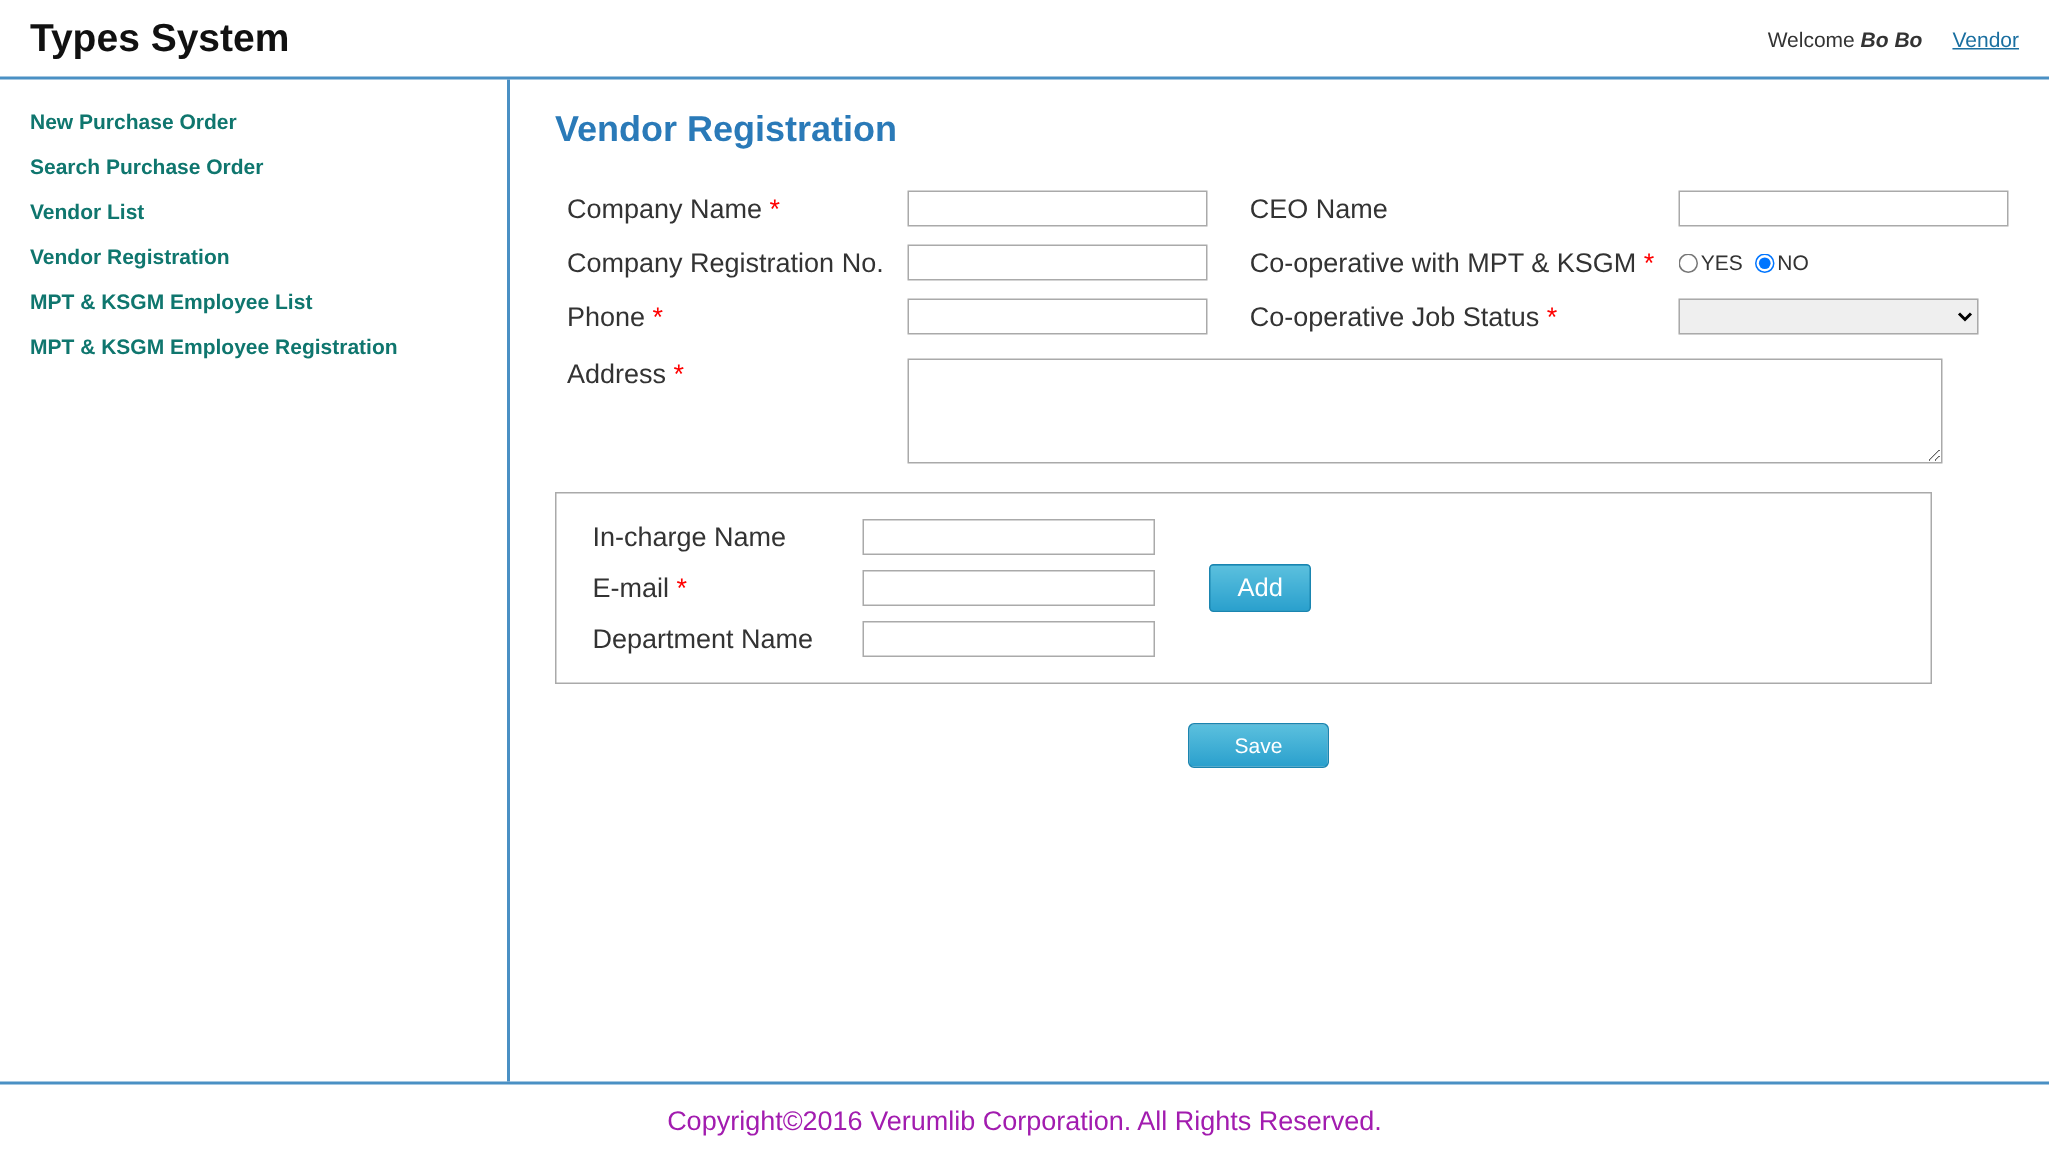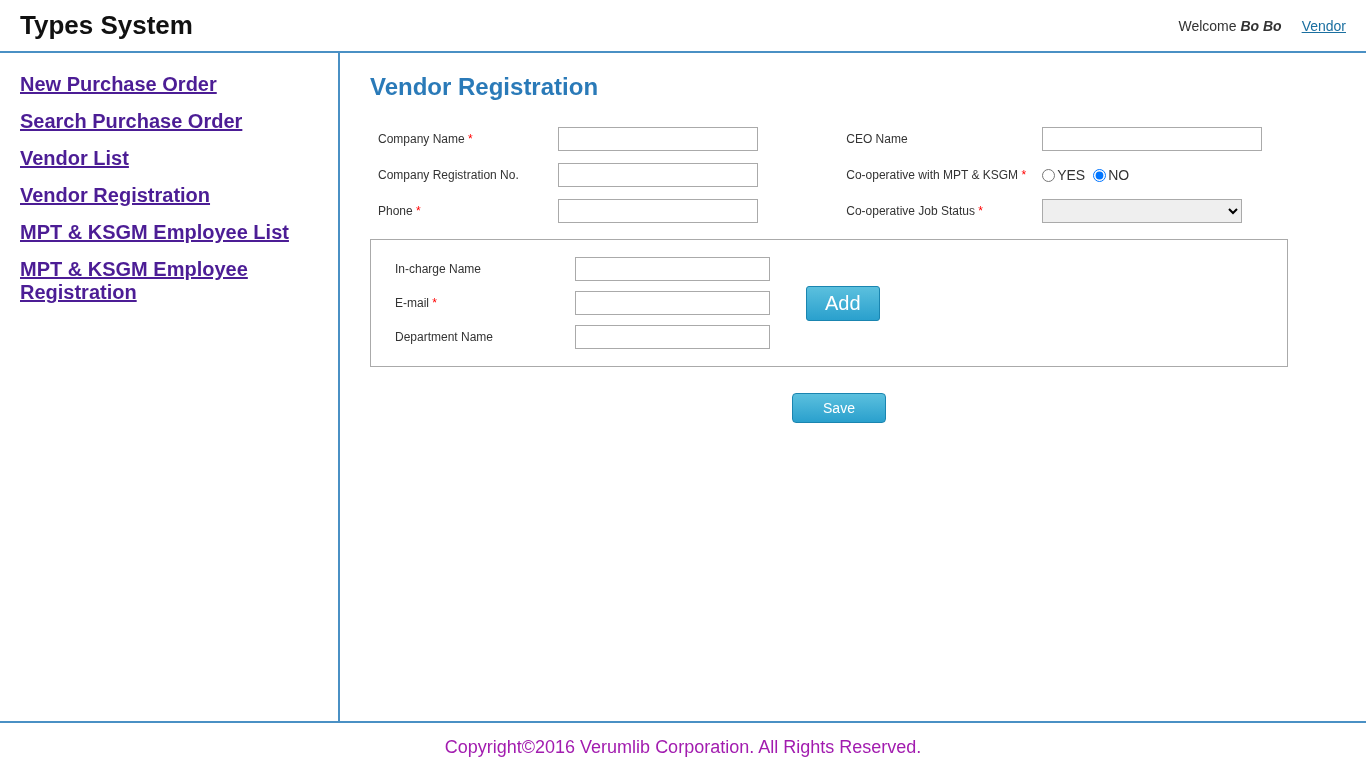--- a/index.html
+++ b/index.html
@@ -62,26 +62,25 @@
     
     .sidebar {
       width: 340px;
       min-width: 340px;
       padding: 20px 20px;
       border-right: 2px solid #4a90c4;
     }
 
     .sidebar-link {
       display: block;
-      color: #4c1d95;
-      text-decoration: underline;
+      color: #0f766e;
       font-weight: bold;
       margin-bottom: 14px;
       cursor: pointer;
-      font-size: 20px;
+      font-size: 14px;
     }
 
     
     .main-content {
       flex: 1;
       padding: 20px 30px;
     }
 
     .page-title {
       font-size: 24px;
@@ -98,21 +97,21 @@
     }
 
     .form-table td {
       padding: 6px 8px;
       vertical-align: middle;
     }
 
     .field-label {
       white-space: nowrap;
       color: #333;
-      font-size: 12px;
+      font-size: 18px;
       width: 180px;
     }
 
     .required {
       color: red;
     }
 
     .form-input {
       width: 200px;
       height: 24px;
@@ -182,21 +181,21 @@
       padding: 2px 4px;
       font-size: 13px;
     }
 
     .btn-add {
       background: linear-gradient(to bottom, #5bc0de, #2aa0cd);
       color: white;
       border: 1px solid #1a85b0;
       padding: 5px 18px;
       cursor: pointer;
-      font-size: 20px;
+      font-size: 17px;
       border-radius: 3px;
       margin-left: 12px;
     }
 
     .btn-save {
       background: linear-gradient(to bottom, #5bc0de, #2aa0cd);
       color: white;
       border: 1px solid #1a85b0;
       padding: 6px 30px;
       cursor: pointer;
@@ -302,20 +301,29 @@
           <td class="field-label" style="padding-left:20px;">
             <span>Co-operative Job Status</span>
             <span class="required"> *</span>
           </td>
           <td>
             <select class="form-select">
               <option value=""></option>
             </select>
           </td>
         </tr>
+        <tr class="address-row">
+          <td class="field-label">
+            <span>Address</span>
+            <span class="required">*</span>
+          </td>
+          <td colspan="3">
+            <textarea class="form-textarea" style=""></textarea>
+          </td>
+        </tr>
       </tbody>
     </table>
 
     <div class="inner-box">
       <table class="inner-form-table">
         <tbody>
           <tr>
             <td class="field-label">In-charge Name</td>
             <td>
               <input type="text" class="inner-input" style="">

